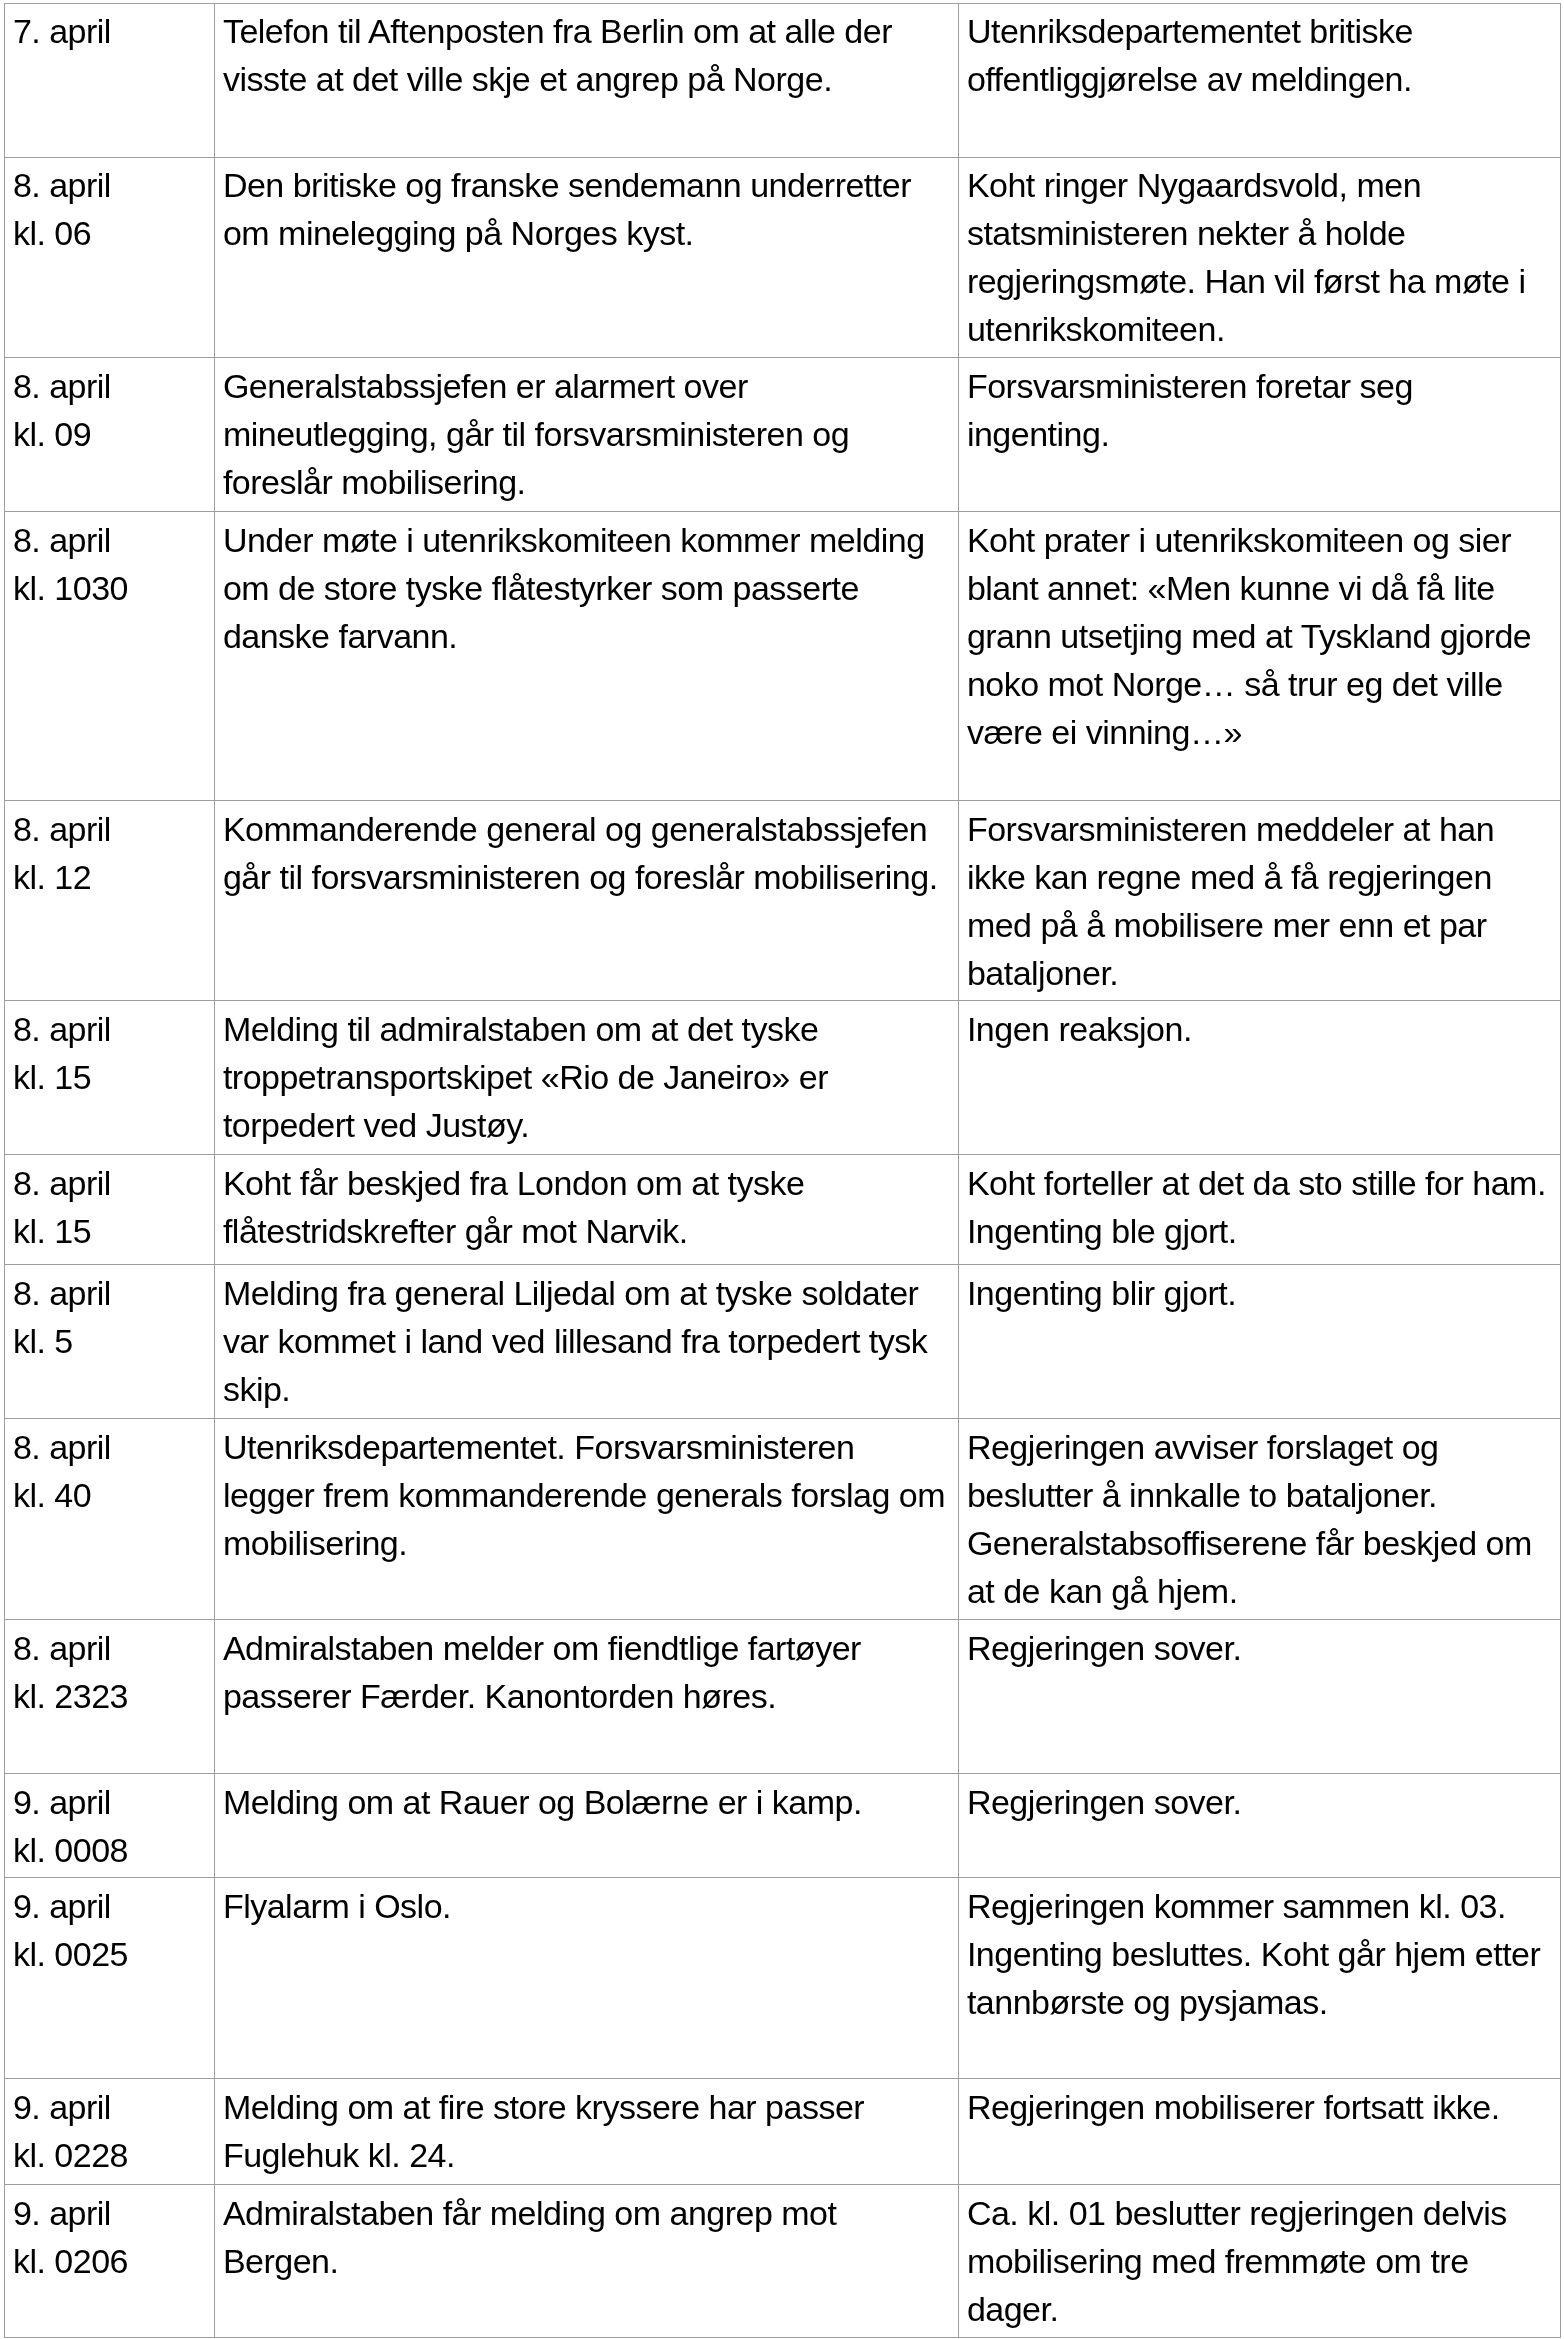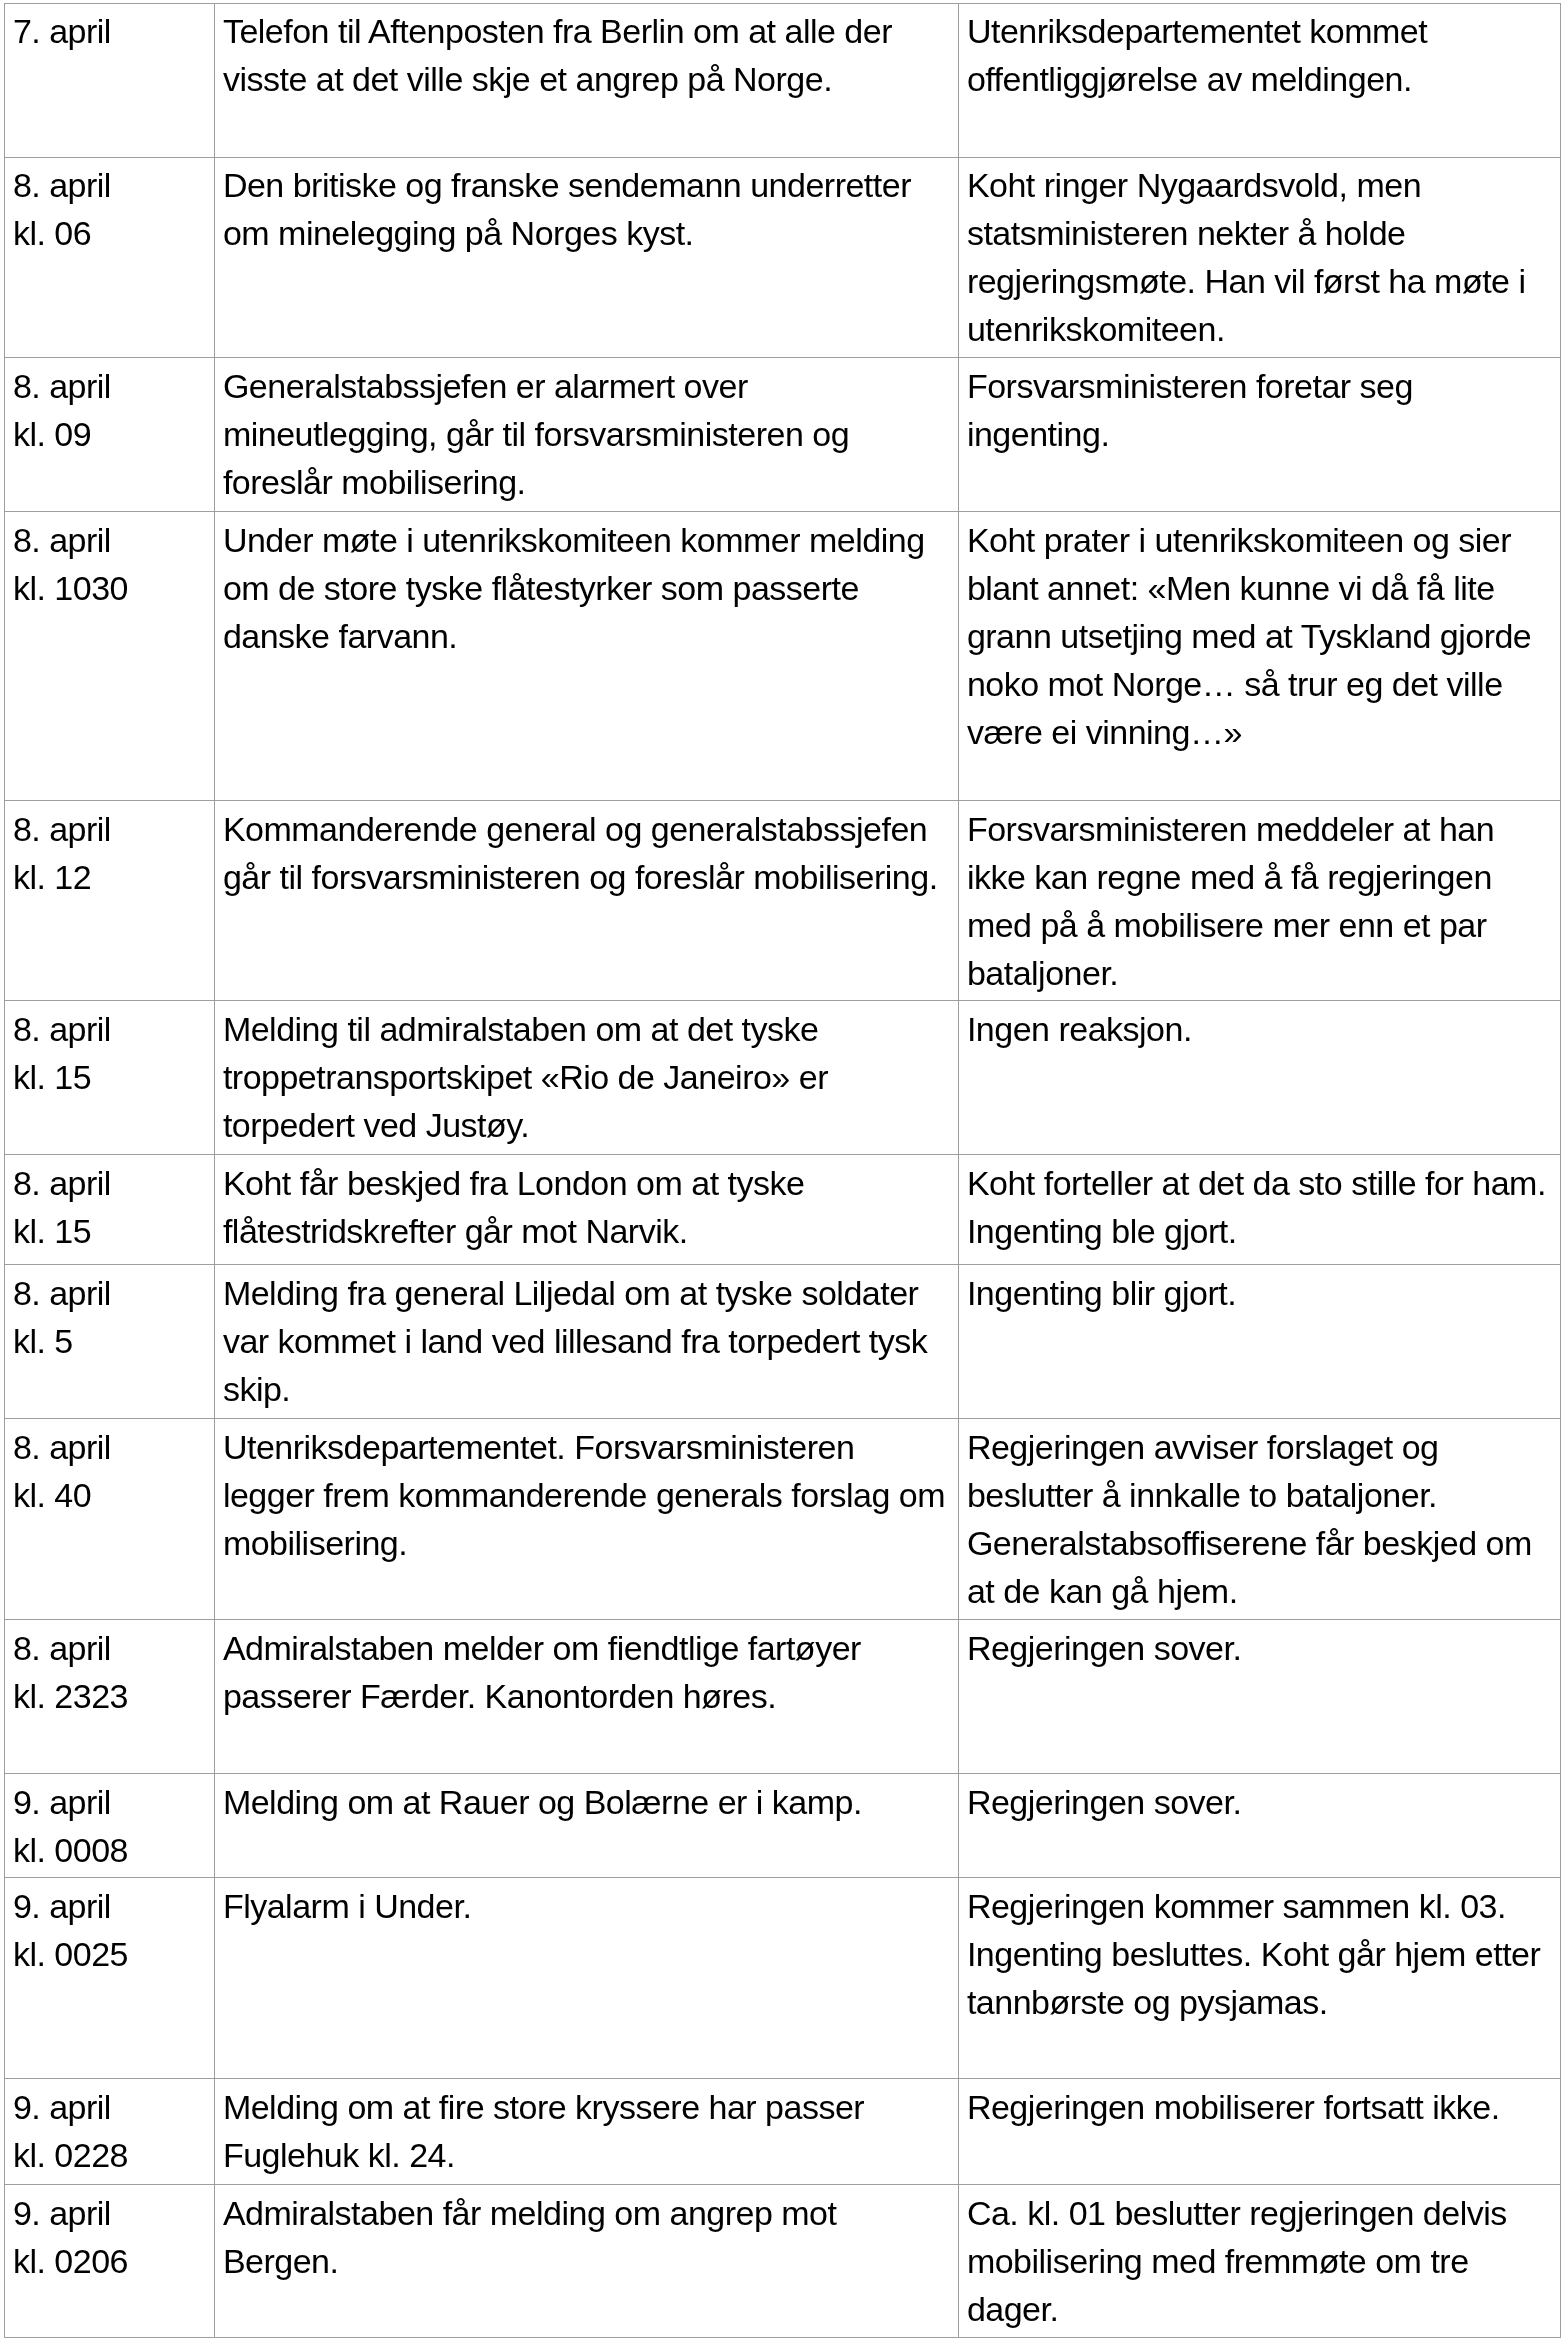--- a/index.html
+++ b/index.html
@@ -67,21 +67,21 @@
       <col class="c-event">
       <col class="c-response">
     </colgroup>
     <tbody id="timeline-body">
   <tr>
     <td class="cell time">
       <div>7. april</div>
 
     </td>
     <td class="cell event">Telefon til Aftenposten fra Berlin om at alle der visste at det ville skje et angrep på Norge.</td>
-    <td class="cell response">Utenriksdepartementet kommet offentliggjørelse av meldingen.</td>
+    <td class="cell response">Utenriksdepartementet britiske offentliggjørelse av meldingen.</td>
   </tr>
 
   <tr>
     <td class="cell time">
       <div>8. april</div>
       <div>kl. 06</div>
     </td>
     <td class="cell event">Den britiske og franske sendemann underretter om minelegging på Norges kyst.</td>
     <td class="cell response">Koht ringer Nygaardsvold, men statsministeren nekter å holde regjeringsmøte. Han vil først ha møte i utenrikskomiteen.</td>
   </tr>
@@ -165,21 +165,21 @@
     </td>
     <td class="cell event">Melding om at Rauer og Bolærne er i kamp.</td>
     <td class="cell response">Regjeringen sover.</td>
   </tr>
 
   <tr>
     <td class="cell time">
       <div>9. april</div>
       <div>kl. 0025</div>
     </td>
-    <td class="cell event">Flyalarm i Under.</td>
+    <td class="cell event">Flyalarm i Oslo.</td>
     <td class="cell response">Regjeringen kommer sammen kl. 03. Ingenting besluttes. Koht går hjem etter tannbørste og pysjamas.</td>
   </tr>
 
   <tr>
     <td class="cell time">
       <div>9. april</div>
       <div>kl. 0228</div>
     </td>
     <td class="cell event">Melding om at fire store kryssere har passer Fuglehuk kl. 24.</td>
     <td class="cell response">Regjeringen mobiliserer fortsatt ikke.</td>

